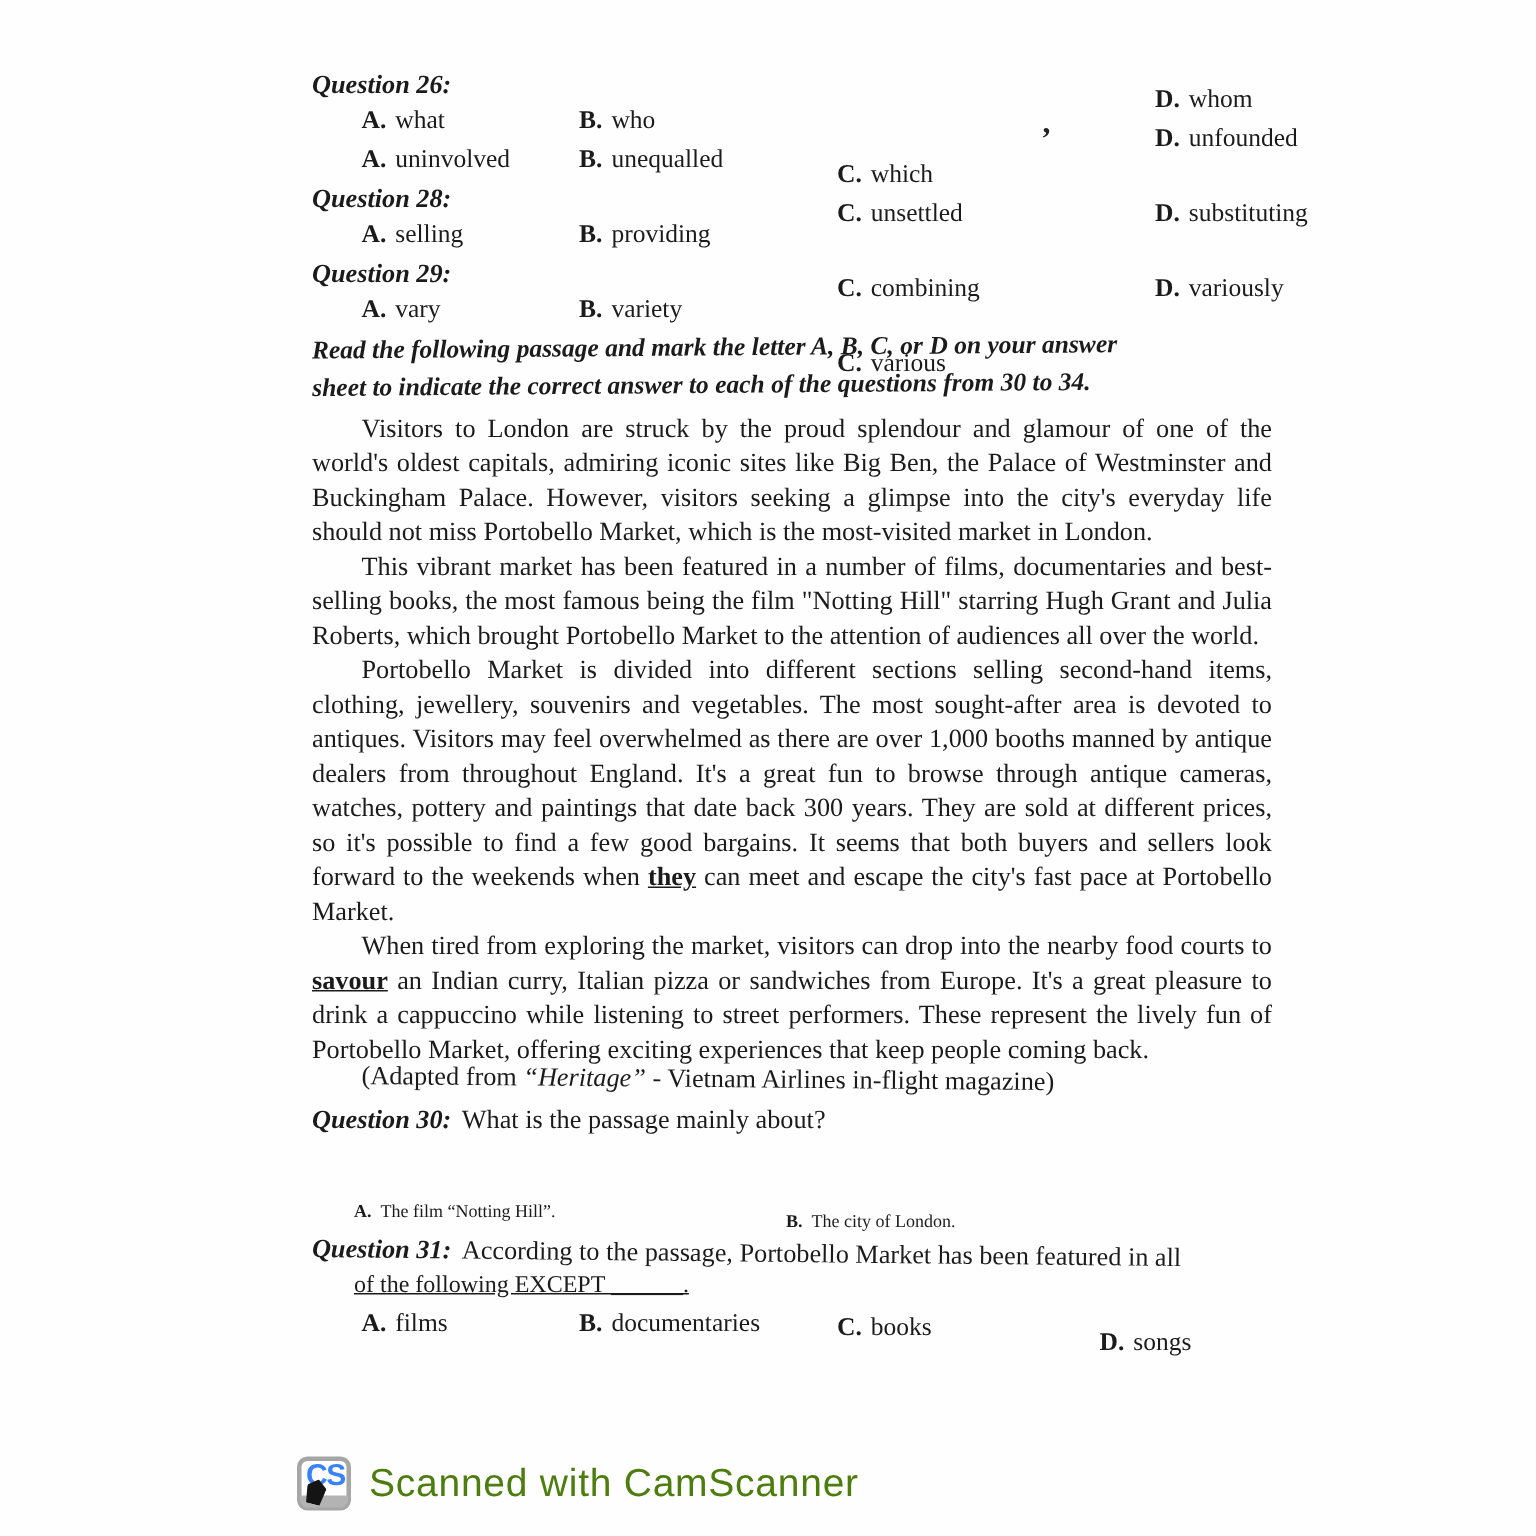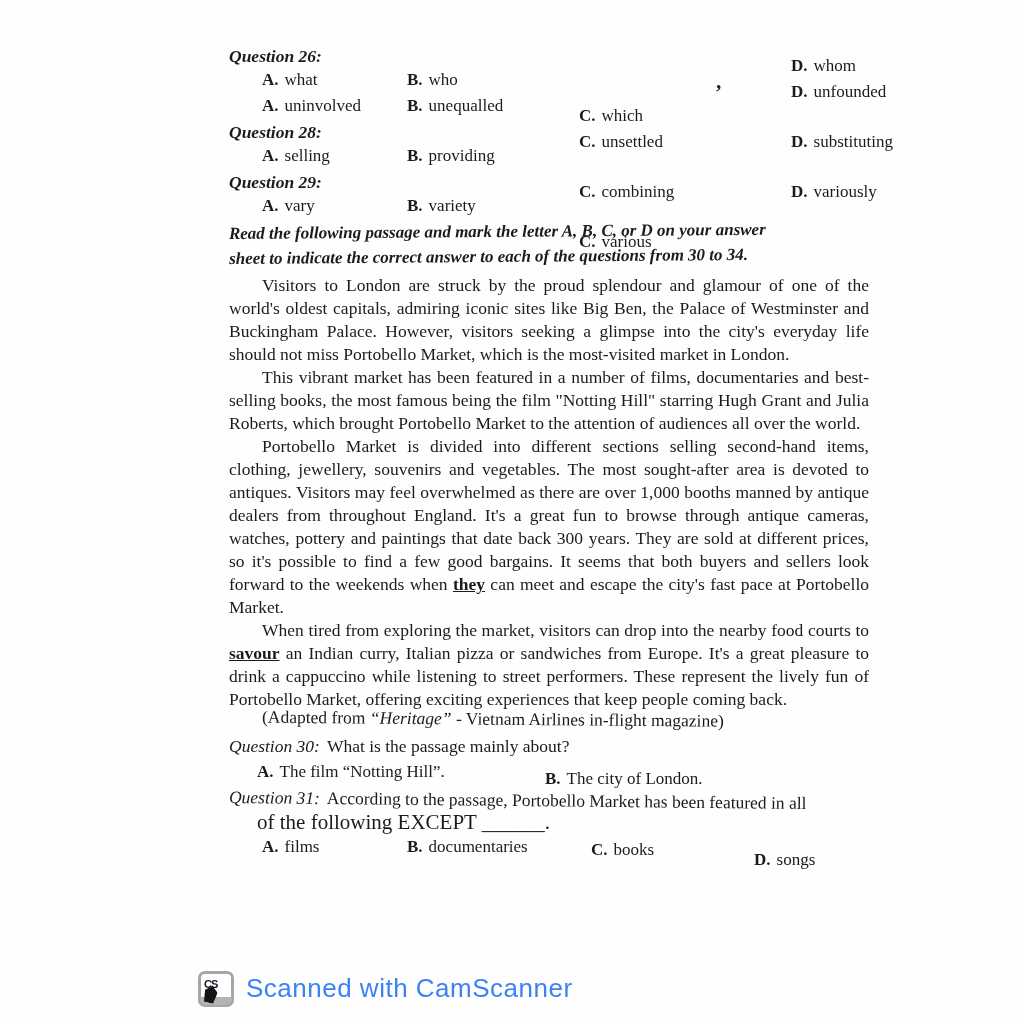--- a/index.html
+++ b/index.html
@@ -2,35 +2,35 @@
 <html><head>
 <meta charset="utf-8">
 <style>
   html,body{margin:0;padding:0;background:#ffffff;}
   body{
     width:1024px;height:1024px;position:relative;overflow:hidden;
     font-family:"Liberation Serif", serif;color:#1b1b1b;
     -webkit-font-smoothing:antialiased;
   }
   .sheet{position:absolute;inset:0;background:#fefefe;}
-  .content{position:absolute;left:229px;top:44px;width:640px;}
+  .content{position:absolute;left:208px;top:44px;width:640px;}
 
   
   .qlabel{font-style:italic;font-weight:bold;font-size:17.5px;line-height:24px;height:24px;}
   .optrow4{
     display:grid;grid-template-columns:130px 157px 160px 1fr;
     padding-left:33px;line-height:24px;height:24px;margin-bottom:2px;
     font-size:17px;
     gap:15px;
   }
   .opt{white-space:nowrap;}
   .ltr{font-weight:bold;margin-right:6px;}
   .lift8{transform:translateY(-8px);margin-top:44px;}
   .lift14{transform:translateY(-14px);margin-left:37px;}
-  .drop3{transform:translateY(3px);margin-left:12px;}
+  .drop3{transform:translateY(3px);}
   .drop7{transform:translateY(7px);}
   .drop13{transform:translateY(13px);}
 
   .artifact-mark{
     position:absolute;left:486px;top:36px;font-size:21px;font-weight:bold;color:#222;
   }
 
   
   .instruction{
     margin-top:3px;font-weight:bold;font-style:italic;font-size:17px;
@@ -46,51 +46,51 @@
   }
   .kw{font-weight:bold;text-decoration:underline;}
   .attribution{
     margin:0;text-align:right;font-size:17px;line-height:22px;
     transform:rotate(0.5deg);transform-origin:right center;
   }
   .attribution .ital{font-style:italic;}
 
   
   .stem{font-size:17.5px;line-height:25px;}
-  .qtag{font-style:italic;font-weight:normal;margin-right:7px;}
+  .qtag{font-style:italic;font-weight:bold;margin-right:7px;}
   .optrow2{
     display:grid;grid-template-columns:288px 1fr;
-    padding-left:28px;line-height:26px;height:26px;font-size:17px;
+    padding-left:28px;line-height:26px;height:26px;font-size:12px;margin-top:35px;
   }
   .q31-line1{transform:rotate(0.6deg);transform-origin:left center;white-space:nowrap;}
-  .q31-line2{padding-left:28px;font-size:21px;line-height:24px;}
+  .q31-line2{padding-left:28px;font-size:16px;line-height:24px;text-decoration:underline;}
   .q31 .optrow4{margin-top:1px;}
 
   
   .watermark{position:absolute;left:198px;top:971px;display:flex;align-items:flex-start;}
   .cs-icon{
     position:relative;width:30px;height:30px;background:#fff;
     border:3px solid #a6a6a6;border-radius:7px;flex:0 0 auto;
   }
   .cs-text-inner{
-    position:absolute;top:0px;left:3px;color:#0f172a;
-    font-family:"Liberation Sans", sans-serif;font-weight:bold;font-size:11px;
+    position:absolute;top:0px;left:3px;color:#3b82f6;
+    font-family:"Liberation Sans", sans-serif;font-weight:bold;font-size:20px;
     letter-spacing:-1px;line-height:20px;
   }
   .cs-bottom{
     position:absolute;left:-1px;right:-1px;bottom:-1px;height:8px;
     background:#b3b3b3;border-radius:0 0 5px 5px;
   }
   .cs-nib{
     position:absolute;left:3px;bottom:1px;width:13px;height:17px;background:#141414;
     transform:rotate(14deg);
     clip-path:polygon(50% 0%, 100% 30%, 85% 100%, 15% 100%, 0% 30%);
   }
   .wm-text{
-    margin-left:12px;color:#3b82f6;
+    margin-left:12px;color:#4d7c0f;
     font-family:"Liberation Sans", sans-serif;font-size:26px;line-height:34px;
     letter-spacing:0.5px;white-space:nowrap;
   }
 </style>
 </head>
 <body>
 
 <div class="sheet">
   <div class="content">
 

